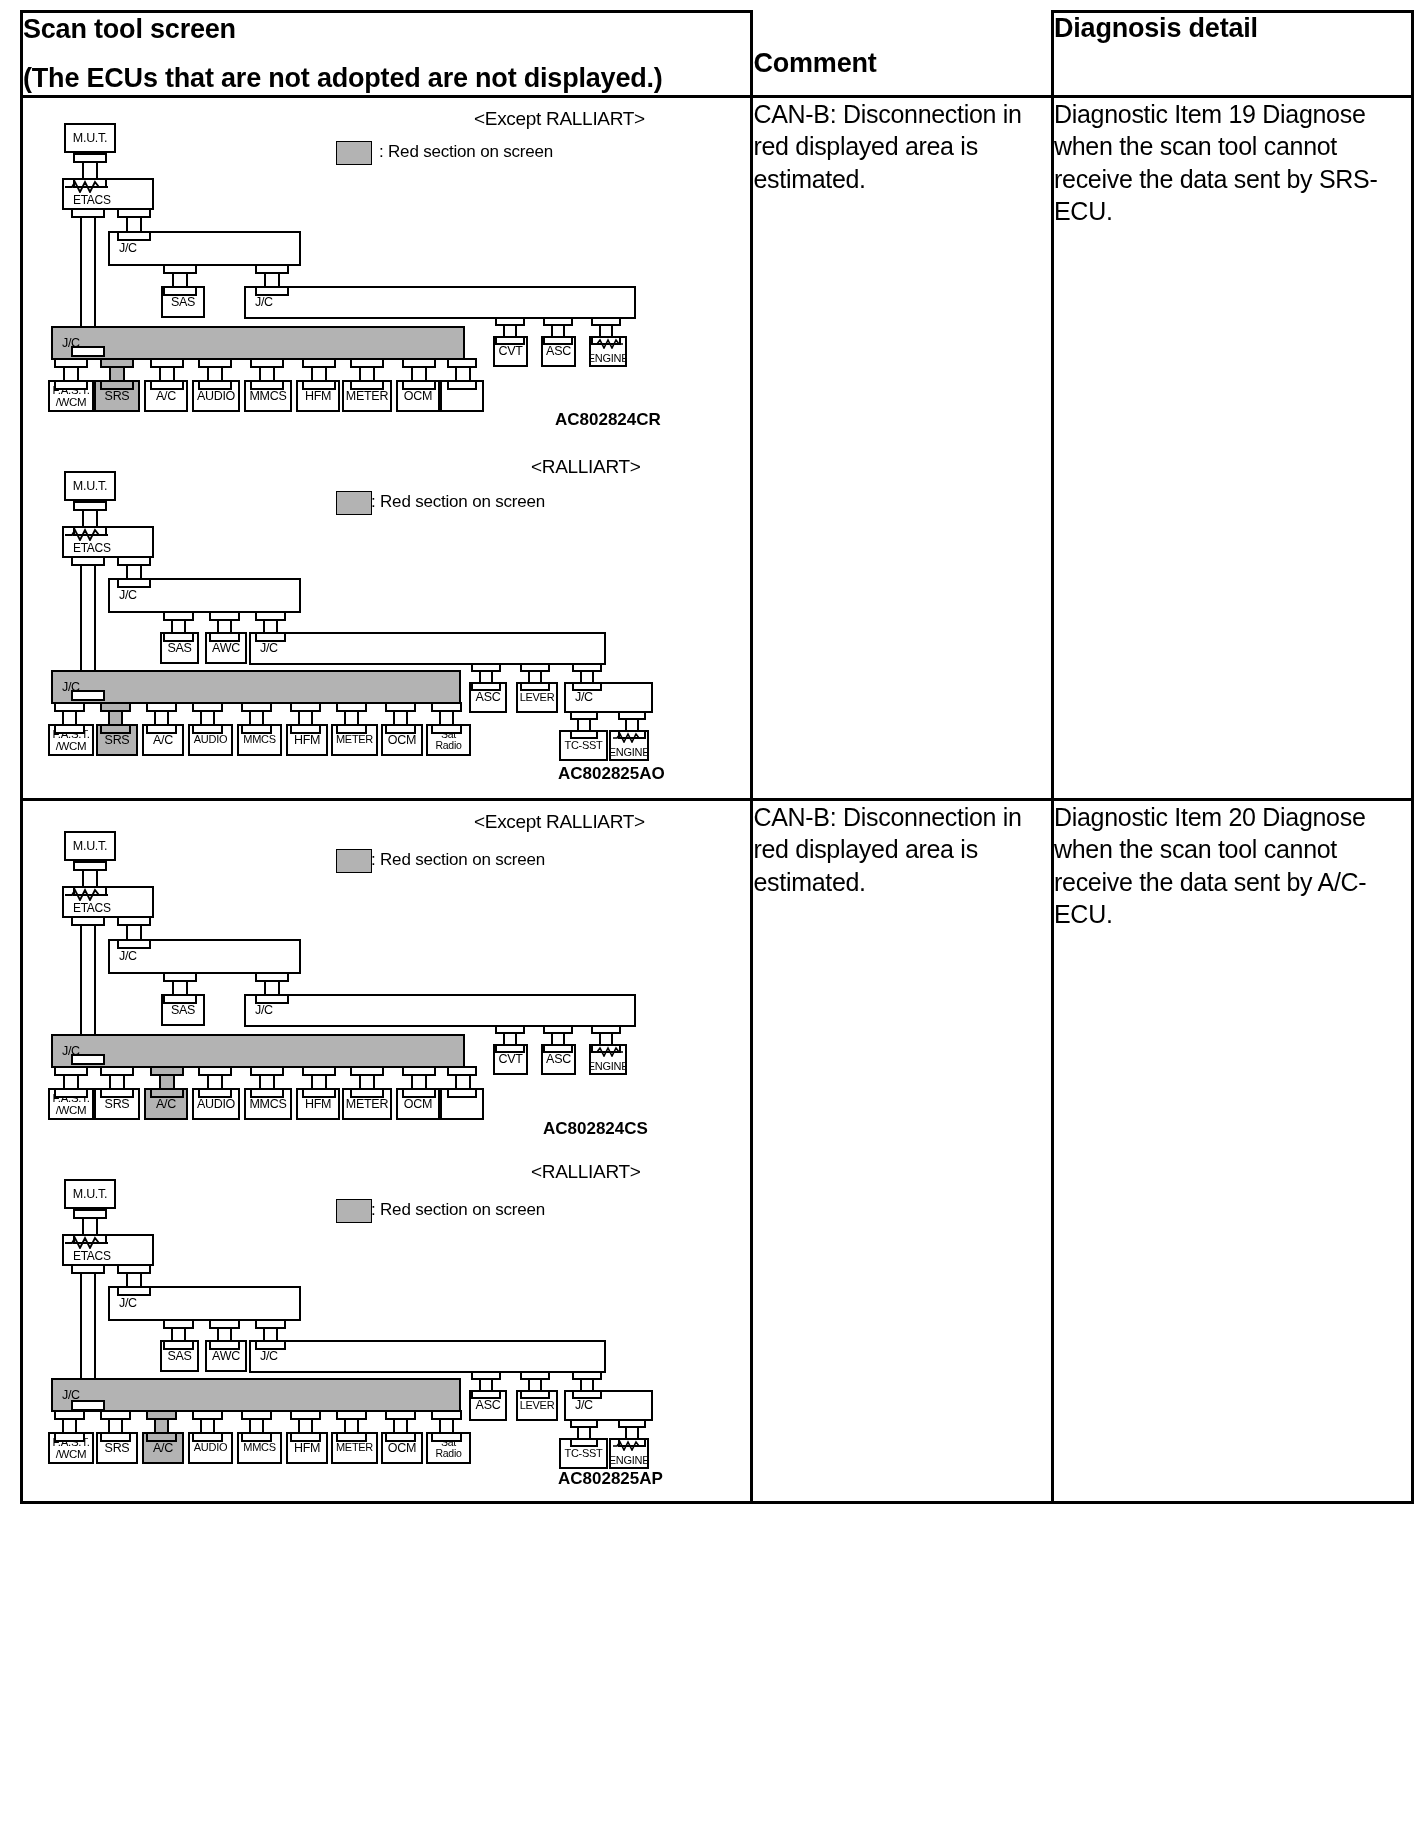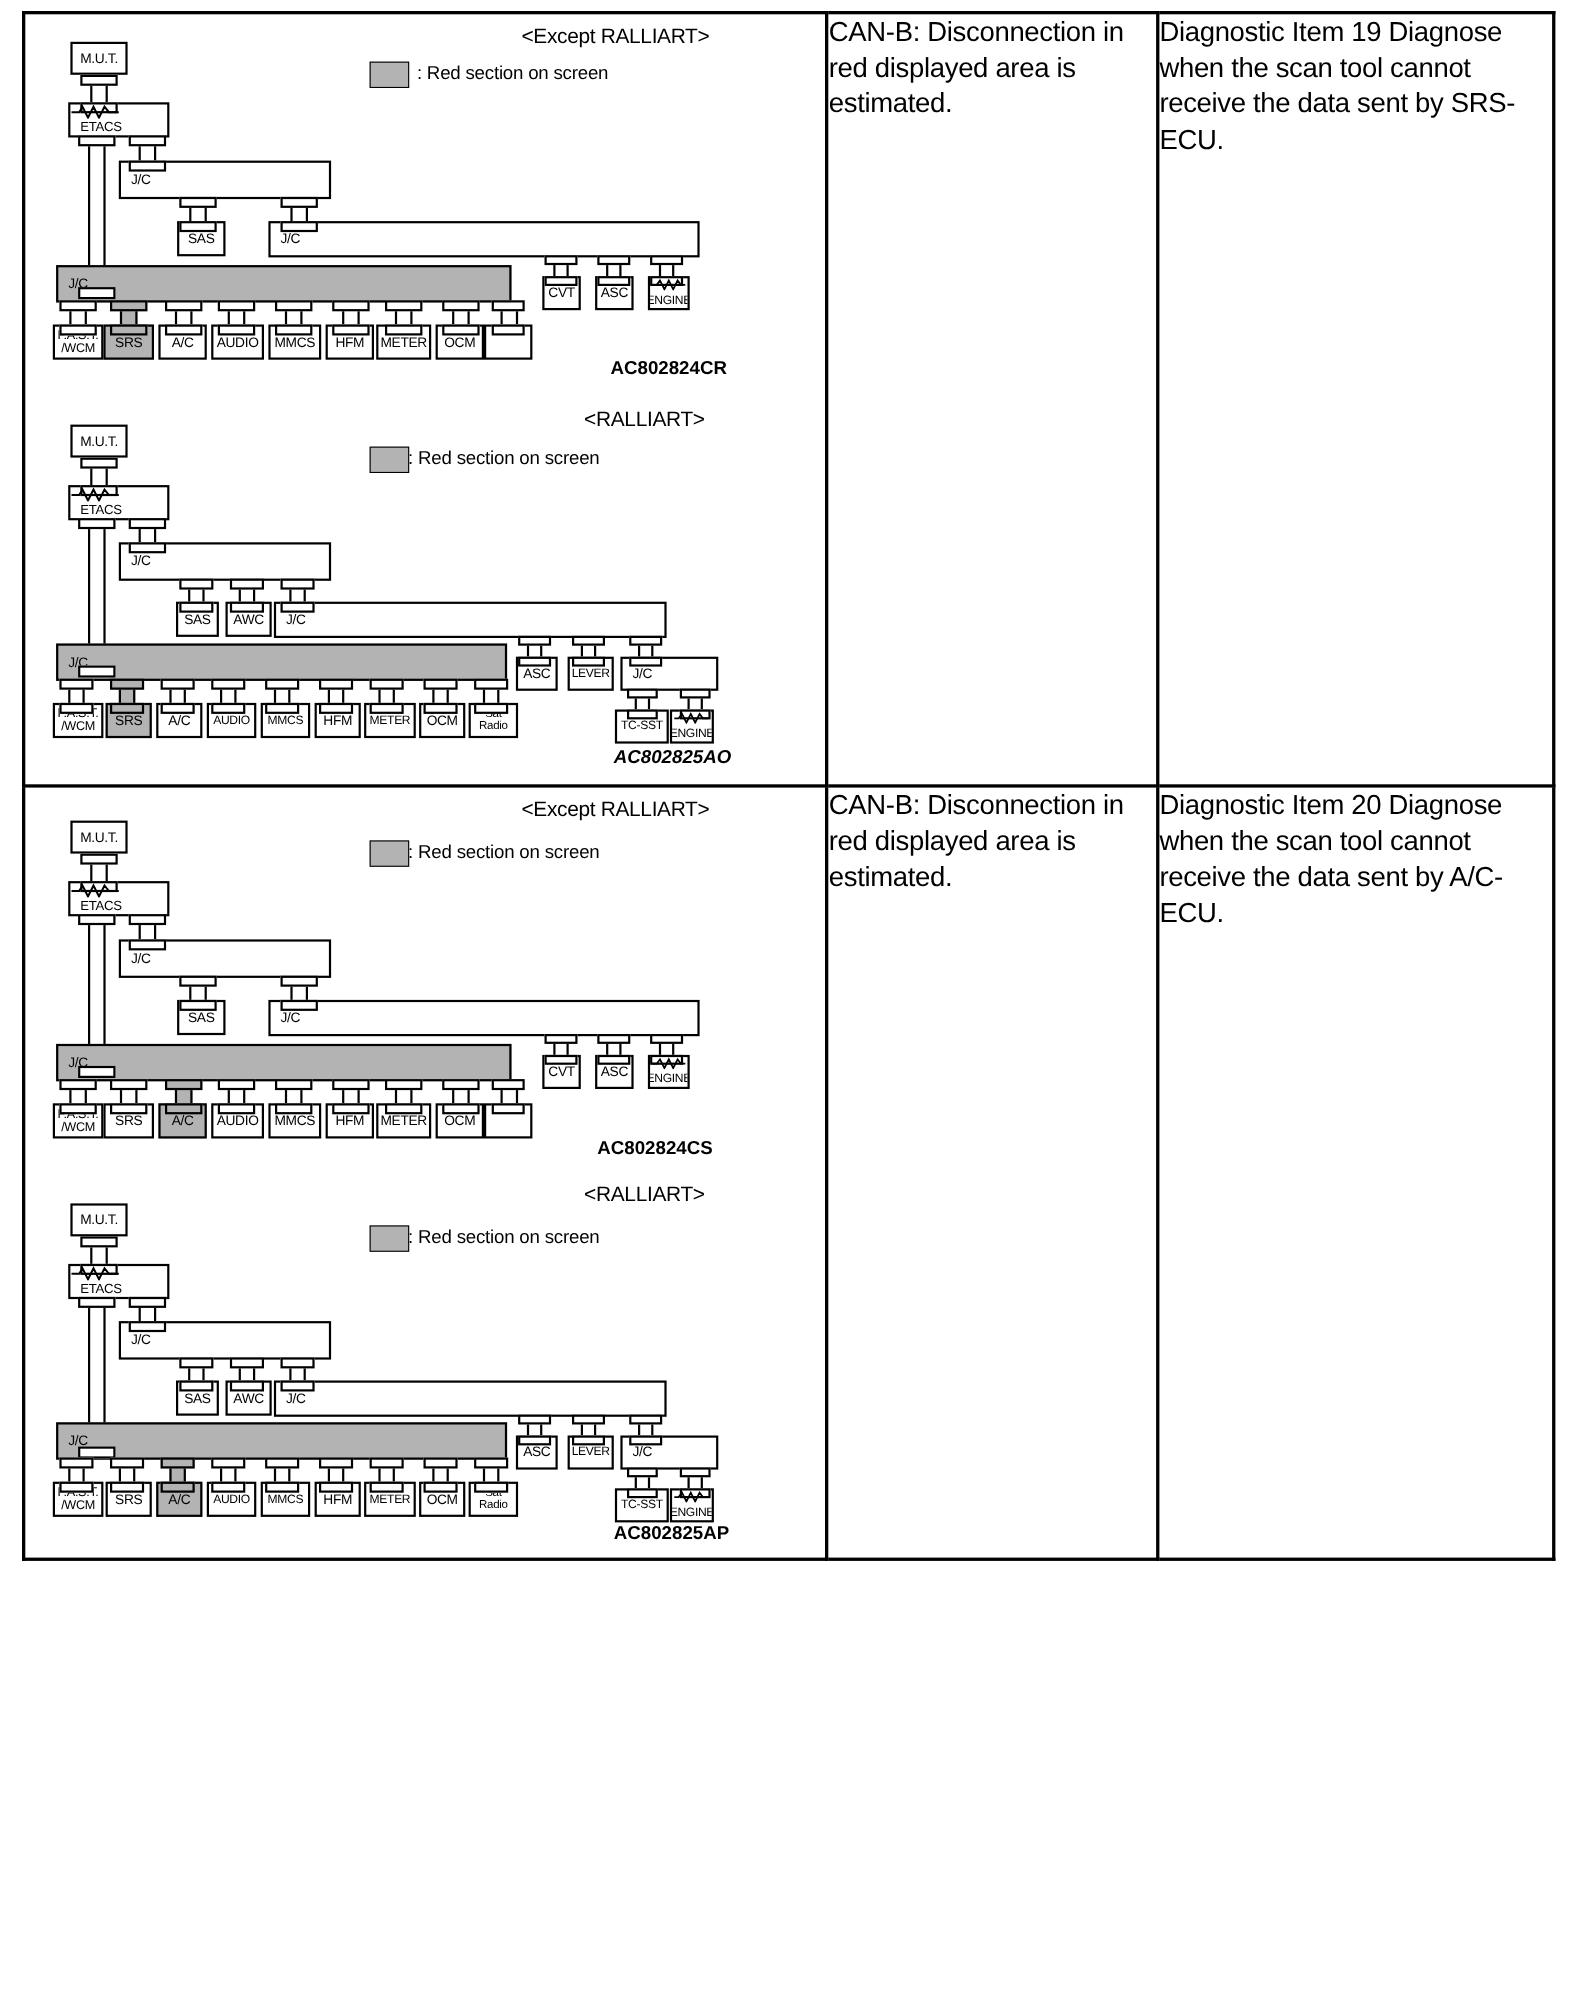--- a/index.html
+++ b/index.html
@@ -49,20 +49,32 @@
 <body>
 
 <div class="page">
 <table class="main">
   <colgroup>
     <col style="width:627px">
     <col style="width:258px">
     <col style="width:309px">
   </colgroup>
   <tbody>
+        <tr>
+    <td class="hdr-cell" rowspan="1">
+      <div class="hdr-title">Scan tool screen</div>
+      <div class="hdr-sub">(The ECUs that are not adopted are not displayed.)</div>
+    </td>
+    <td class="hdr-comment" style="border-top:0;vertical-align:top;">
+      <div style="margin-top:36px;">Comment</div>
+    </td>
+    <td class="hdr-diag">
+      <div>Diagnosis detail</div>
+    </td>
+  </tr>
 
   <tr>
     <td class="diagcell">
       <div class="diagram" style="height:700px;">
 
         <div class="dg" style="position:absolute;left:0;top:0;width:627px;height:340px;">
           <div class="lbl" style="left:451px;top:10px;">&lt;Except RALLIART&gt;</div>
           <div class="legend-sw" style="left:313px;top:43px;"></div>
           <div class="legend-tx" style="left:356px;top:44px;">: Red section on screen</div>
 
@@ -278,21 +290,21 @@
           <div class="bx" style="left:358px;top:278px;width:42px;height:32px;">OCM</div>
 
           <div class="stub" style="left:408px;top:256px;width:31px;height:10px;"></div>
           <div class="wire" style="left:416px;top:264px;width:15px;height:16px;"></div>
           <div class="stub" style="left:408px;top:278px;width:31px;height:10px;"></div>
           <div class="bx two" style="left:403px;top:278px;width:45px;height:32px;flex-direction:column;font-size:10.5px;">
                   <span>Sat</span>
                   <span>Radio</span>
                 </div>
 
-          <div class="code" style="left:535px;top:318px;font-style:italic;">AC802825AO</div>
+          <div class="code" style="left:535px;top:318px;">AC802825AO</div>
         </div>
 
       </div>
     </td>
     <td class="cell-text">CAN-B: Disconnection in red displayed area is estimated.</td>
     <td class="cell-text">Diagnostic Item 19 Diagnose when the scan tool cannot receive the data sent by SRS-ECU.</td>
   </tr>
 
   <tr>
     <td class="diagcell">

